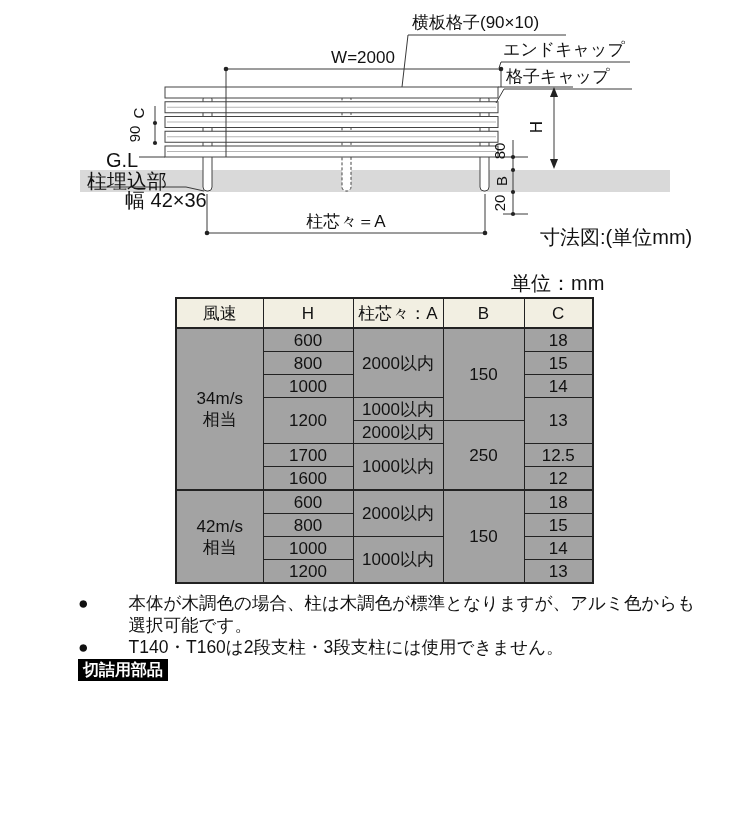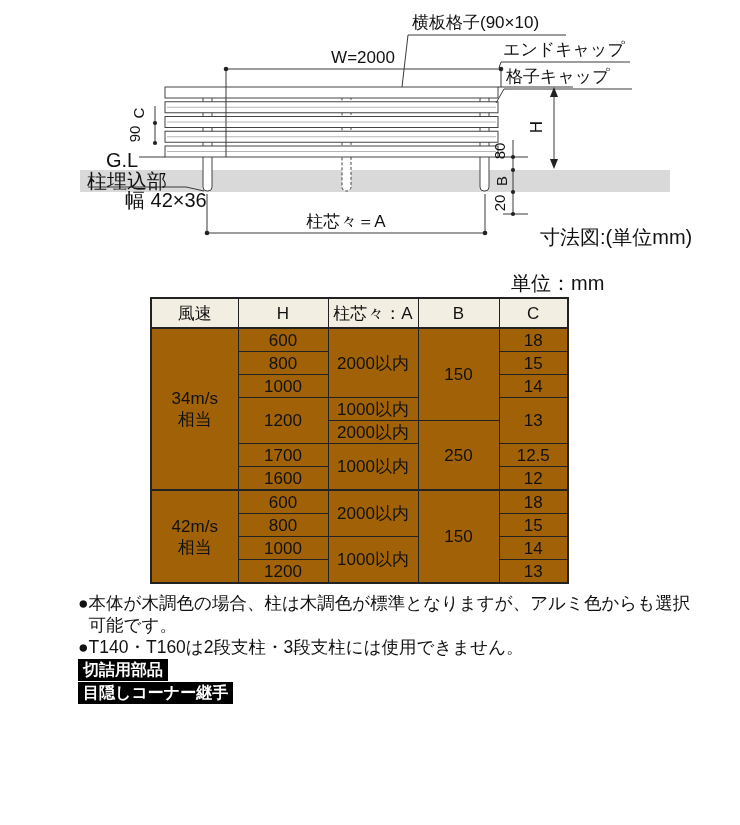--- a/index.html
+++ b/index.html
@@ -21,33 +21,33 @@
   
   #spec-table{
     position:absolute;left:150px;top:297px;width:417px;
     border-collapse:collapse;table-layout:fixed;
     font-size:17px;
   }
   #spec-table th,#spec-table td{
     border:1px solid #222;text-align:center;vertical-align:middle;
     padding:0;line-height:21px;font-weight:normal;
   }
-  #spec-table{border:2px solid #222;}
+  #spec-table{border:2px solid #222;margin-left:25px;}
   #spec-table thead th{
     background:#f2efe2;height:28px;border-bottom:2px solid #222;
   }
-  #spec-table tbody td{height:22px;background:#a16207;}
+  #spec-table tbody td{height:22px;background:#a3a3a3;}
   #spec-table tr.group-start td{border-top:2px solid #222;}
   .unit-note{position:absolute;top:270px;left:511px;font-size:20px;}
 
   
   #notes{position:absolute;left:78px;top:592px;width:620px;font-size:17.5px;line-height:22px;}
   .bullet-row{display:flex;}
   .bullet-mark{flex:0 0 auto;}
-  .bullet-text{flex:1 1 auto;}
+  .bullet-text{flex:1 1 auto;margin-left:40px;}
   .badge{
     display:inline-block;background:#000;color:#fff;font-weight:bold;
     font-size:16px;line-height:19px;padding:1px 5px 2px 5px;margin-top:0;
   }
   .section-body{margin:0;}
 </style>
 </head>
 <body>
 
 <div class="abs" style="left:0;top:0;width:740px;height:260px;">
@@ -238,15 +238,14 @@
   <div class="bullet-row">
     <span class="bullet-mark">●</span>
     <div class="bullet-text">T140・T160は2段支柱・3段支柱には使用できません。</div>
   </div>
 
   <div>
     <span class="badge">切詰用部品</span>
   </div>
 
   <div>
-    <span class="badge">目隠しコーナー継手</span>
   </div>
 </div>
 
 </body></html>

